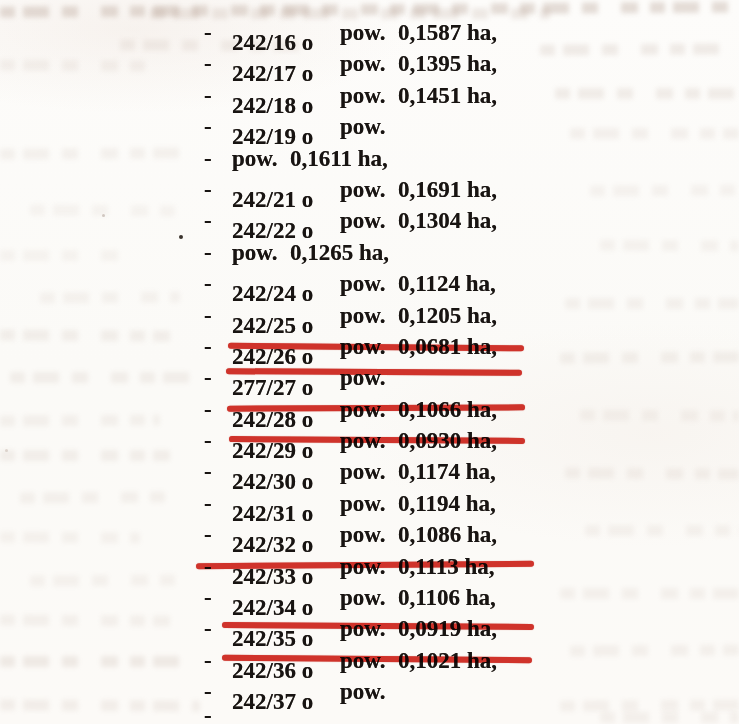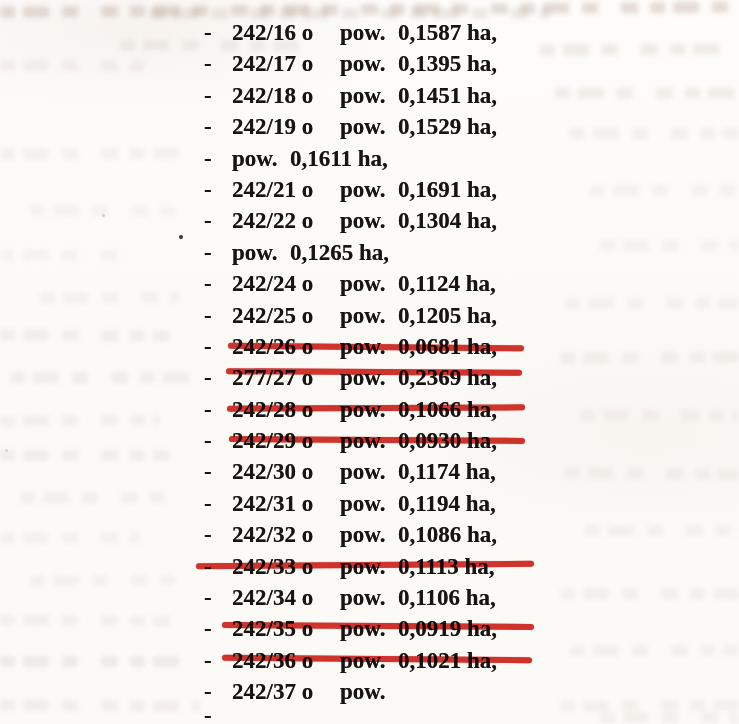--- a/index.html
+++ b/index.html
@@ -30,21 +30,21 @@
   
   .list{position:absolute;left:0;top:17px;width:739px;}
   .row{
     position:relative;display:flex;height:31.4px;line-height:31.4px;
     padding-left:204px;box-sizing:border-box;
     font-weight:bold;font-size:23px;color:var(--text,#181412);
     text-shadow:0 0 .6px rgba(24,16,8,.65);
     white-space:nowrap;
   }
   .cell-dash{width:28px;}
-  .cell-parcel{width:108px;}
+  .cell-parcel{width:108px;margin-top:10px;}
   .cell-pow{width:58px;}
   .cell-area{flex:1;}
   .strike{
     position:absolute;height:6px;border-radius:3px;
     background:var(--strike,#d0241c);
     mix-blend-mode:multiply;opacity:.93;
     box-shadow:0 0 1px rgba(180,25,15,.55);
   }
   .trailing-dash{
     position:absolute;left:204px;top:700px;height:31px;line-height:31px;
@@ -114,21 +114,20 @@
     <span class="cell-parcel">242/18 o</span>
     <span class="cell-pow">pow.</span>
     <span class="cell-area">0,1451 ha,</span>
 
   </div>
 
   <div class="row">
     <span class="cell-dash">-</span>
     <span class="cell-parcel">242/19 o</span>
     <span class="cell-pow">pow.</span>
-    <span class="cell-area">0,1529 ha,</span>
 
   </div>
 
   <div class="row">
     <span class="cell-dash">-</span>
     <span class="cell-pow">pow.</span>
     <span class="cell-area">0,1611 ha,</span>
 
   </div>
 
@@ -176,21 +175,20 @@
     <span class="cell-parcel">242/26 o</span>
     <span class="cell-pow">pow.</span>
     <span class="cell-area">0,0681 ha,</span>
     <span class="strike" style="left: 228px; width: 296px; top: 12.7px; transform: rotate(0.5deg);"></span>
   </div>
 
   <div class="row">
     <span class="cell-dash">-</span>
     <span class="cell-parcel">277/27 o</span>
     <span class="cell-pow">pow.</span>
-    <span class="cell-area">0,2369 ha,</span>
     <span class="strike" style="left: 226px; width: 296px; top: 6.7px; transform: rotate(0.3deg);"></span>
   </div>
 
   <div class="row">
     <span class="cell-dash">-</span>
     <span class="cell-parcel">242/28 o</span>
     <span class="cell-pow">pow.</span>
     <span class="cell-area">0,1066 ha,</span>
     <span class="strike" style="left: 227px; width: 298px; top: 11.7px; transform: rotate(-0.25deg);"></span>
   </div>

